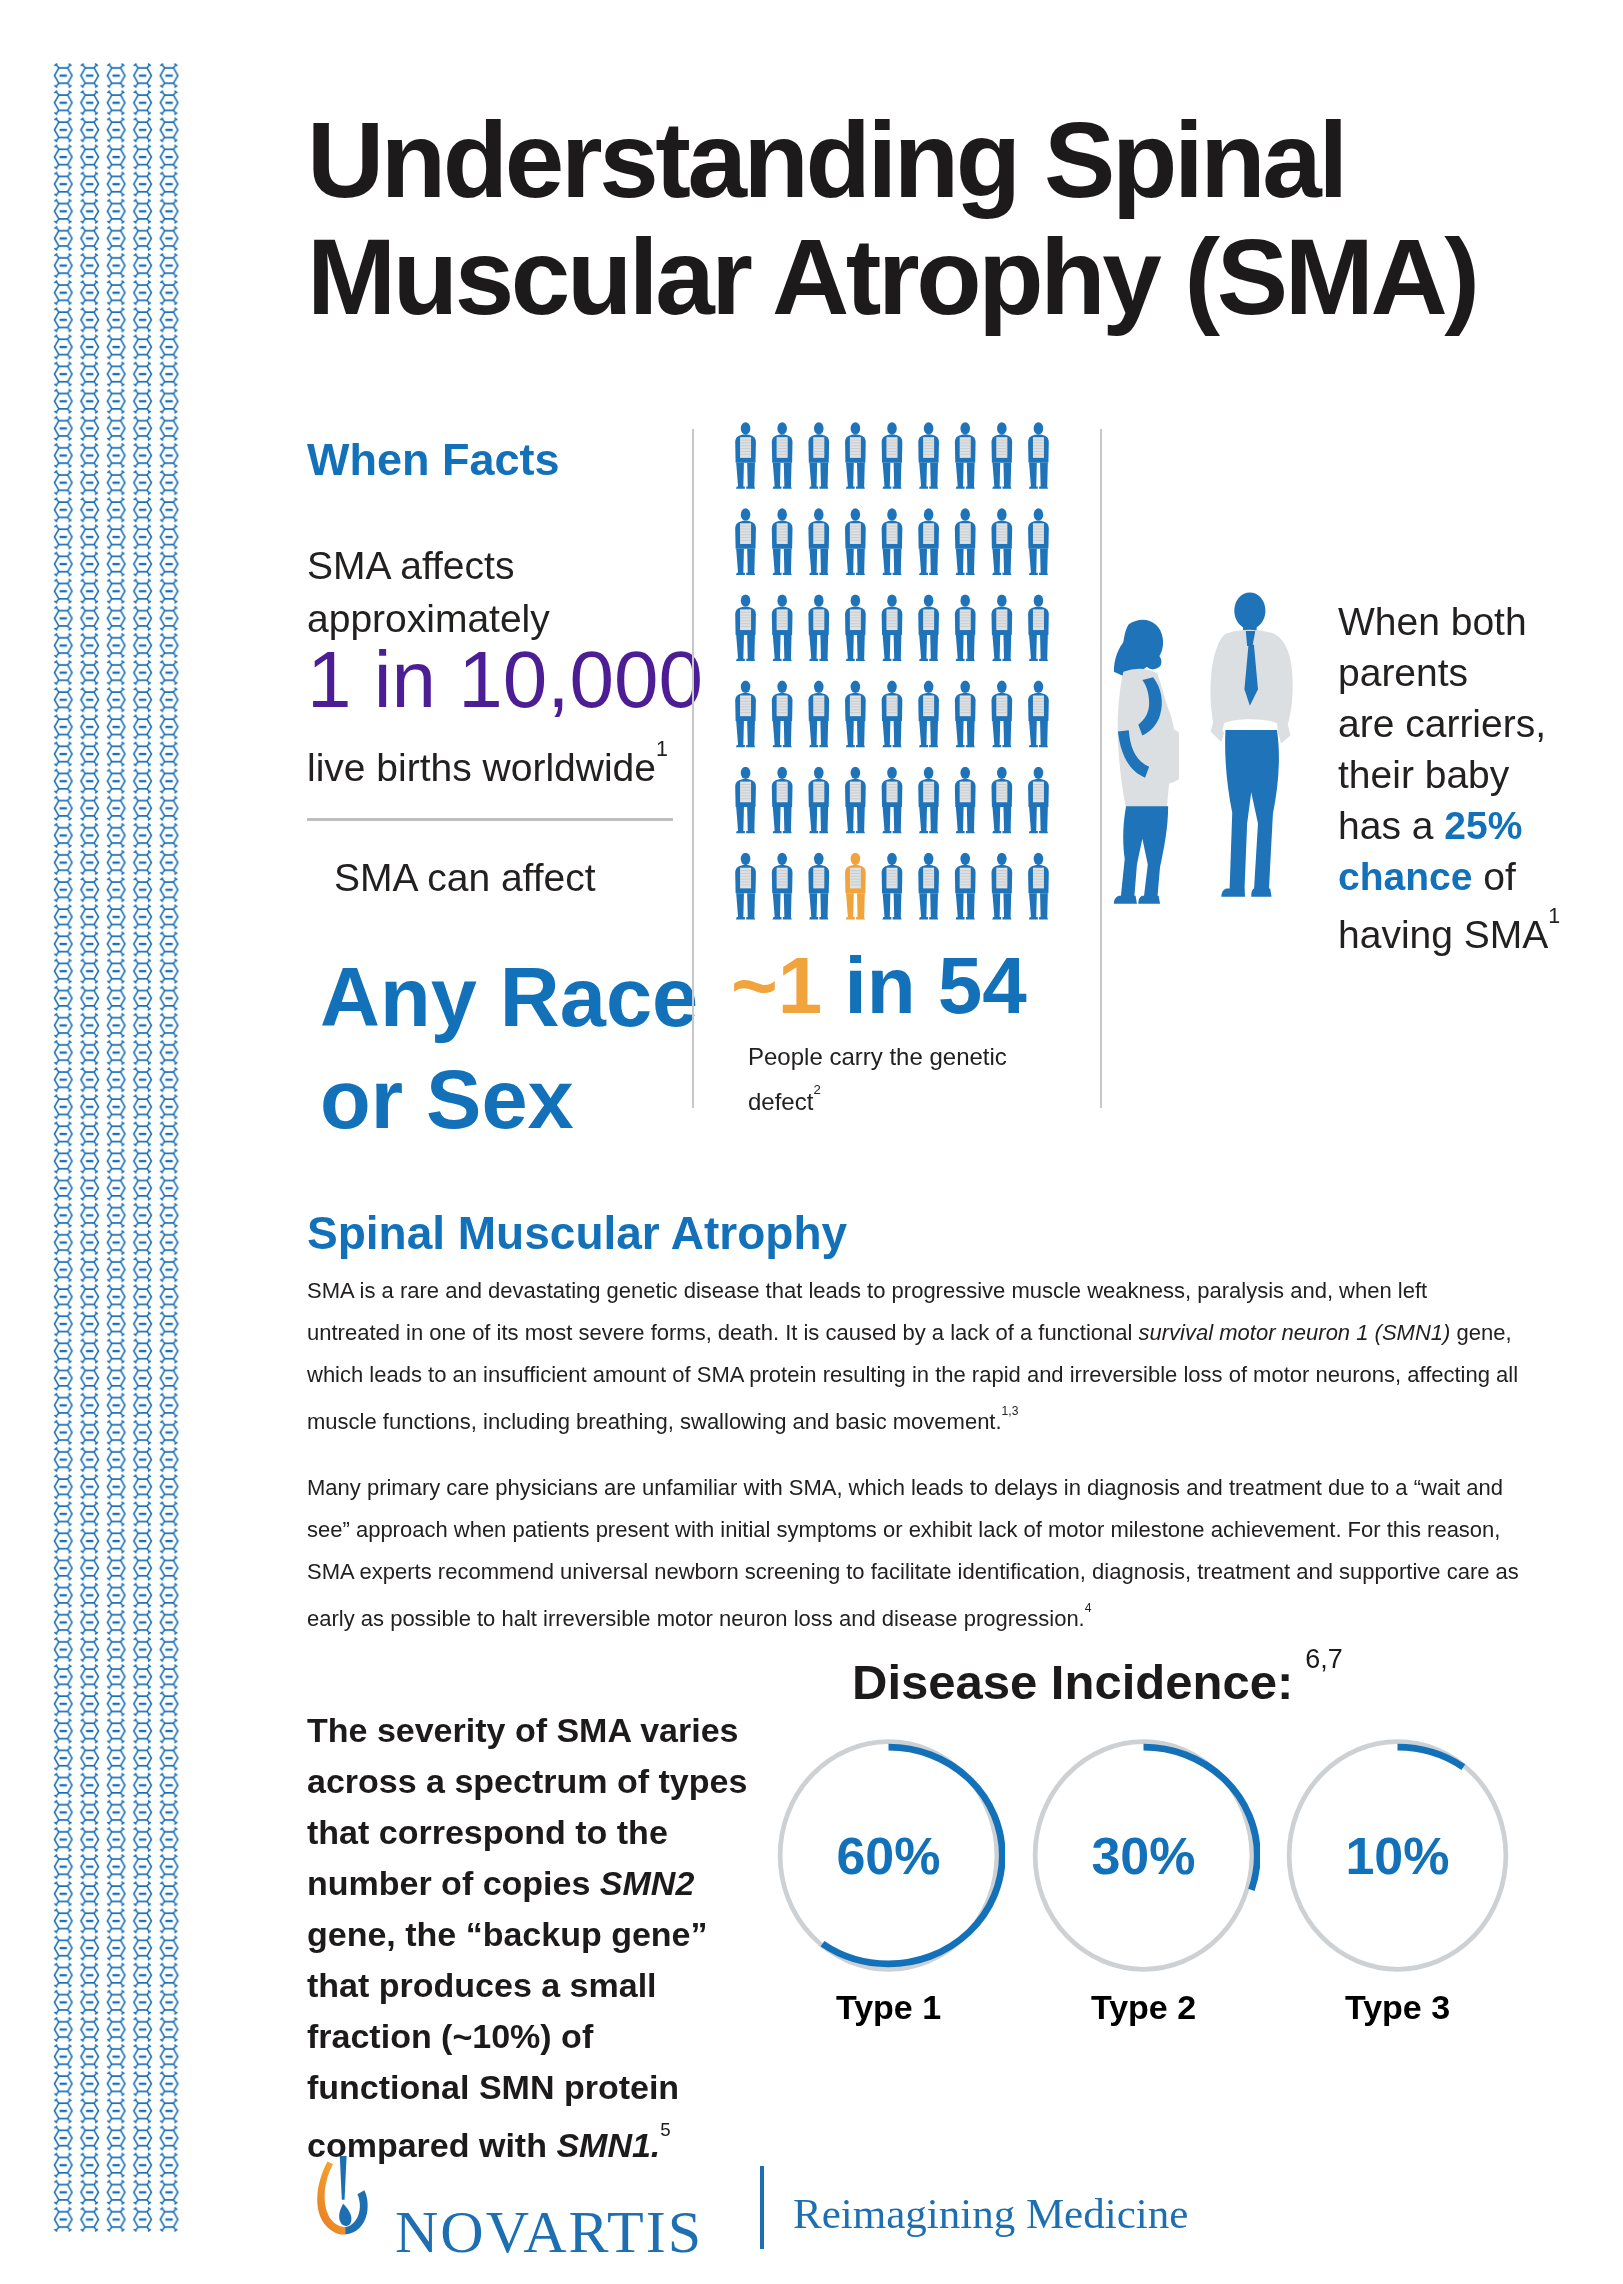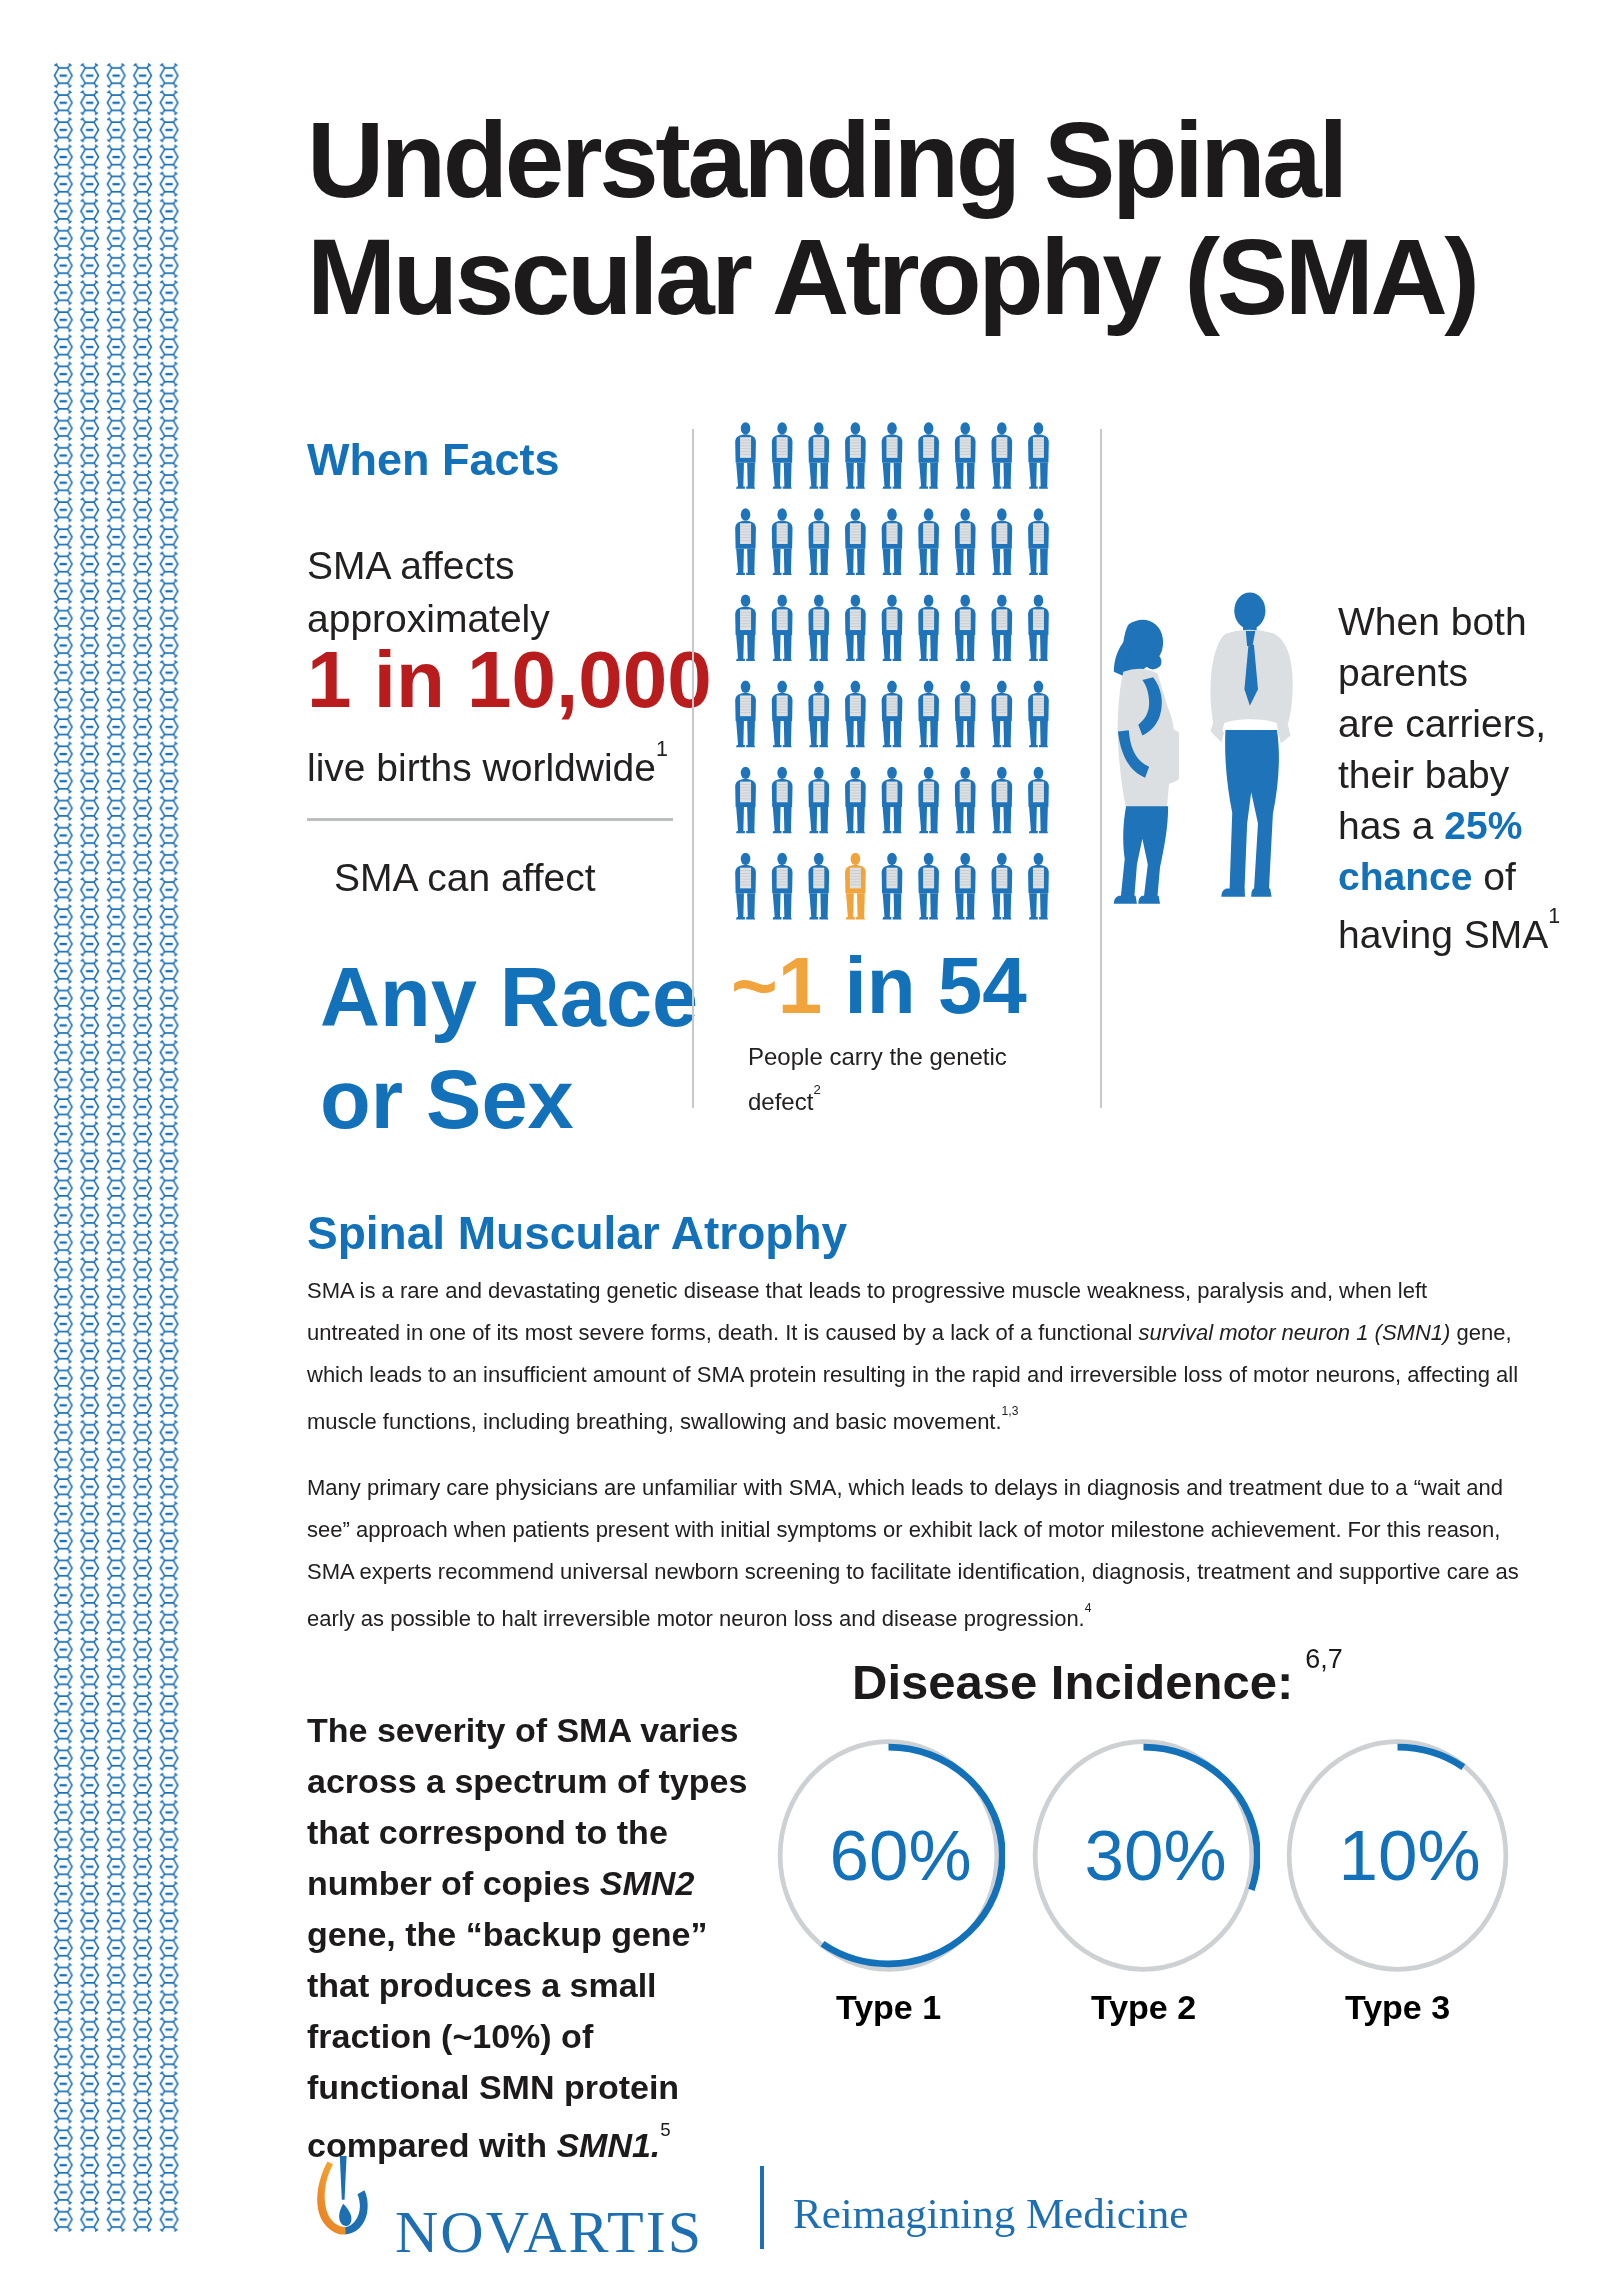--- a/index.html
+++ b/index.html
@@ -8,37 +8,37 @@
   .abs{position:absolute;}
   sup.fn{font-size:0.55em;position:relative;top:-0.5em;}
   .blue{color:#1271B8;}
   .orange{color:#F0A43B;}
   .it{font-style:italic;}
   .bi{font-style:italic;font-weight:bold;}
   #title{left:307px;top:102px;width:1255px;font-size:107px;line-height:117px;font-weight:bold;
          letter-spacing:-3.4px;color:#1d1a1b;}
   .ff-head{left:307px;top:434px;font-size:45px;font-weight:bold;color:#1271B8;}
   .ff-txt{left:307px;top:539px;font-size:39px;line-height:53px;}
-  .ff-stat{left:307px;top:634px;font-size:80px;font-weight:bold;color:#b91c1c;}
+  .ff-stat{left:307px;top:634px;font-size:80px;font-weight:normal;color:#4c1d95;}
   .ff-cap{left:307px;top:746px;font-size:39px;}
   .hdiv{left:307px;top:818px;width:366px;height:2.7px;background:#BCBEC0;}
   .vdiv{top:429px;width:2px;height:679px;background:#C6C8CA;}
   .can-affect{left:334px;top:856px;font-size:39px;}
   .any-race{left:320px;top:947px;font-size:83px;line-height:102px;font-weight:bold;color:#1271B8;}
   .carrier-stat{left:731px;top:940px;font-size:80px;font-weight:bold;}
   .carrier-cap{left:728px;top:1037px;font-size:24px;line-height:40px;margin-left:20px;}
   .parents-text{left:1338px;top:596px;width:292px;font-size:39px;line-height:51px;}
   .sec-head{left:307px;top:1206px;font-size:46px;font-weight:bold;color:#1271B8;}
   .para{left:307px;top:1270px;width:1218px;font-size:22px;line-height:42px;}
   .para2{top:1467px;}
   .dis-head{left:852px;top:1654px;font-size:49px;font-weight:bold;color:#1d1a1b;}
   .severity{left:307px;top:1705px;width:456px;font-size:34px;line-height:51px;font-weight:bold;color:#1d1a1b;}
   .donut{top:1736px;width:233px;height:239px;}
-  .donut .pct{position:absolute;left:12px;top:0;width:233px;height:239px;display:flex;align-items:center;
-              justify-content:center;font-size:71px;color:#1271B8;}
+  .donut .pct{position:absolute;left:0;top:0;width:233px;height:239px;display:flex;align-items:center;
+              justify-content:center;font-size:52px;color:#1271B8;font-weight:bold;}
   .type-label{top:1988px;width:233px;text-align:center;font-size:34px;font-weight:bold;color:#000000;}
   .footer-wordmark{left:395px;top:2169px;font-family:"Liberation Serif","DejaVu Serif",serif;
                    font-size:60px;letter-spacing:2px;color:#1E6FB2;margin-top:29px;}
   .footer-bar{left:760px;top:2166px;width:4.1px;height:83px;background:#1E6FB2;}
   .footer-tagline{left:793px;top:2189px;font-family:"Liberation Serif","DejaVu Serif",serif;
                   font-size:43px;color:#1E6FB2;}
 </style>
 </head>
 <body>
 

